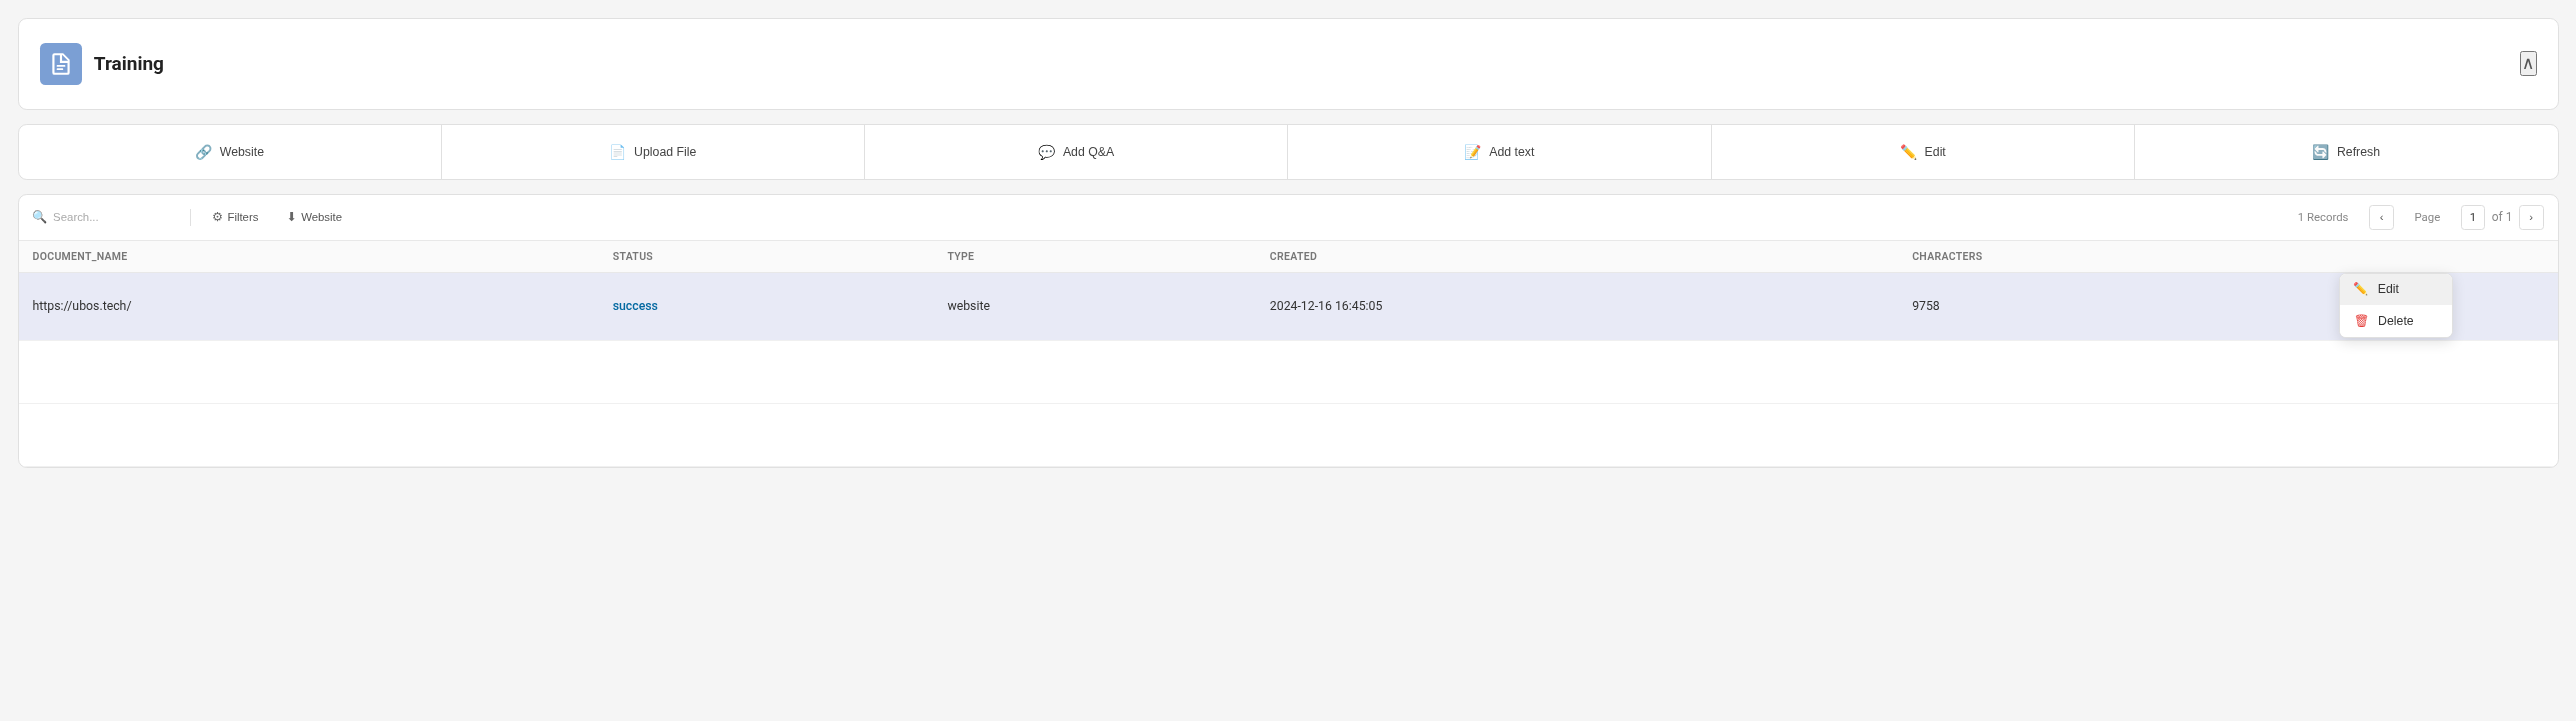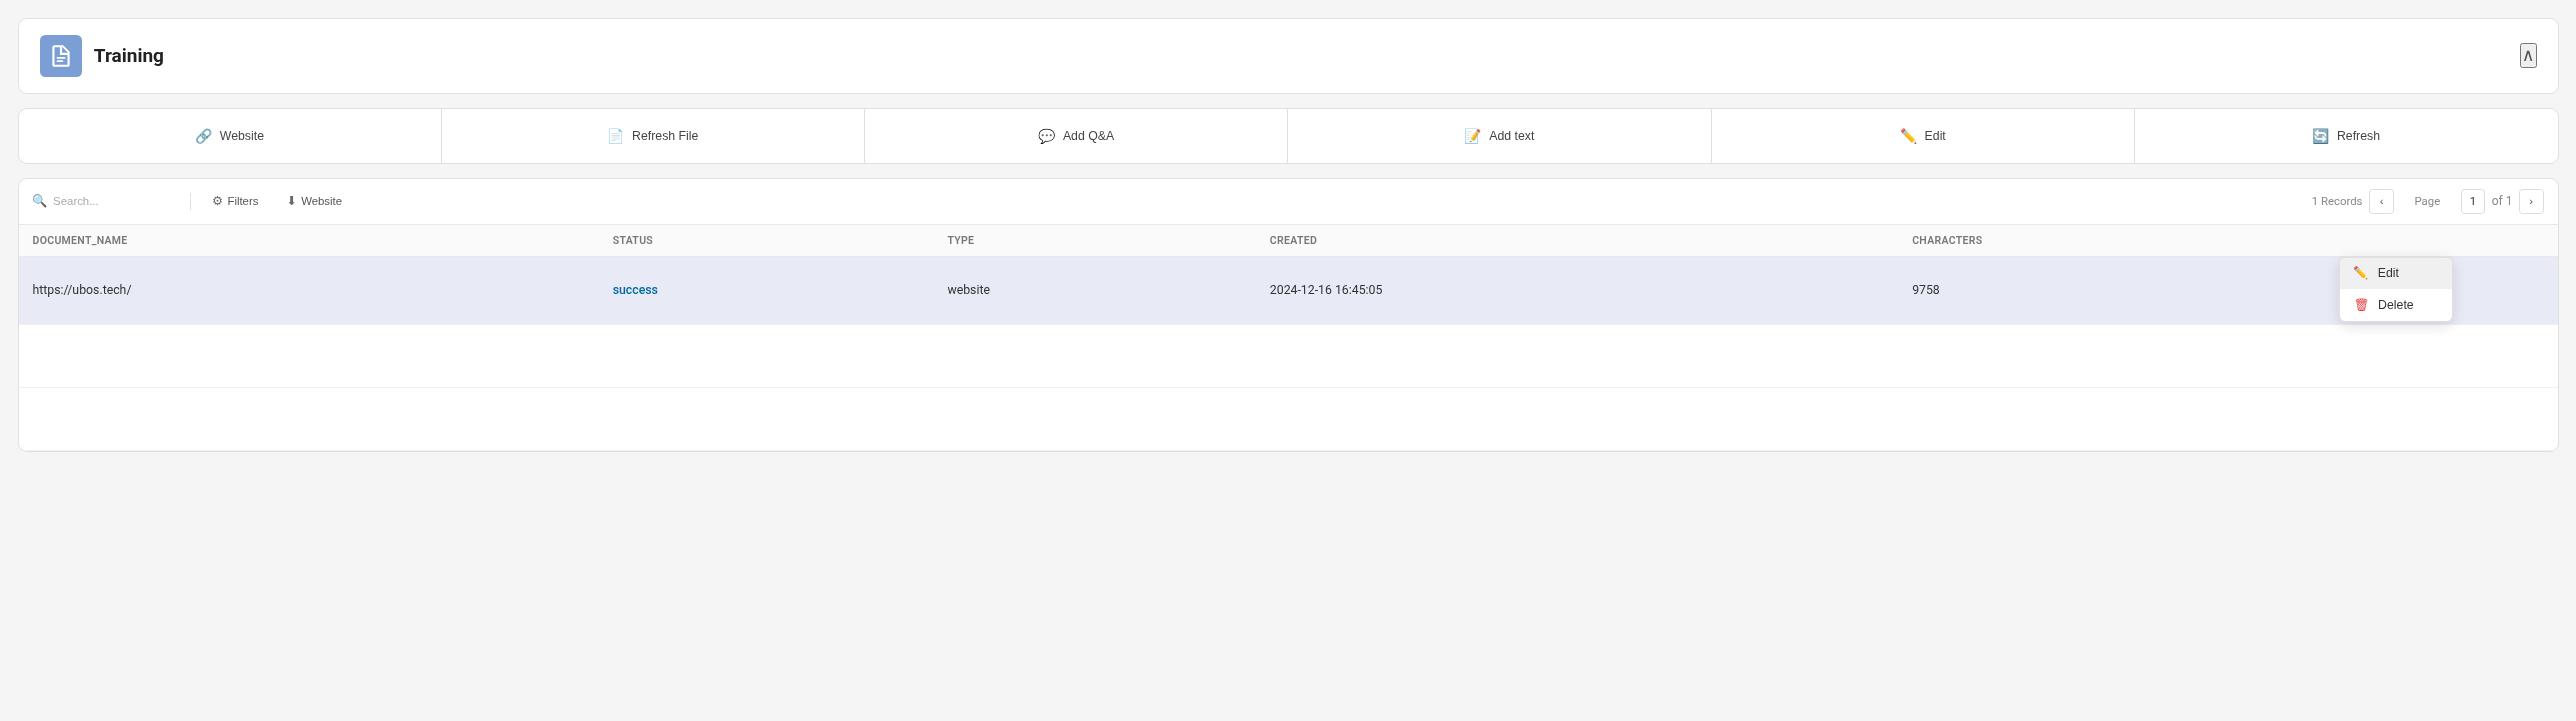--- a/index.html
+++ b/index.html
@@ -9,21 +9,21 @@
       padding: 17.5px;
       font-size: 12.3px;
       color: #333;
     }
 
     
     .header-card {
       background: #fff;
       border: 0.9px solid #e0e0e0;
       border-radius: 8.8px;
-      padding: 16px 21px;
+      padding: 24px 21px;
       display: flex;
       align-items: center;
       justify-content: space-between;
       margin-bottom: 14px;
     }
     .header-left {
       display: flex;
       align-items: center;
       gap: 12.3px;
     }
@@ -129,21 +129,21 @@
       border-radius: 3.5px;
     }
     .ctrl-btn .btn-icon { font-size: 12.3px; color: #666; }
 
     .records-info {
       margin-left: auto;
       font-size: 11.4px;
       color: #888;
       display: flex;
       align-items: center;
-      gap: 7px;
+      gap: 21px;
     }
     .pagination {
       display: flex;
       align-items: center;
       gap: 3.5px;
     }
     .page-btn {
       background: transparent;
       border: 0.9px solid #ddd;
       border-radius: 3.5px;
@@ -264,21 +264,21 @@
   <button class="chevron-up">∧</button>
 </div>
 
 <div class="toolbar">
   <button class="toolbar-btn">
     <span class="btn-icon">🔗</span>
     <span>Website</span>
   </button>
   <button class="toolbar-btn">
     <span class="btn-icon">📄</span>
-    <span>Refresh File</span>
+    <span>Upload File</span>
   </button>
   <button class="toolbar-btn">
     <span class="btn-icon">💬</span>
     <span>Add Q&amp;A</span>
   </button>
   <button class="toolbar-btn">
     <span class="btn-icon">📝</span>
     <span>Add text</span>
   </button>
   <button class="toolbar-btn">

